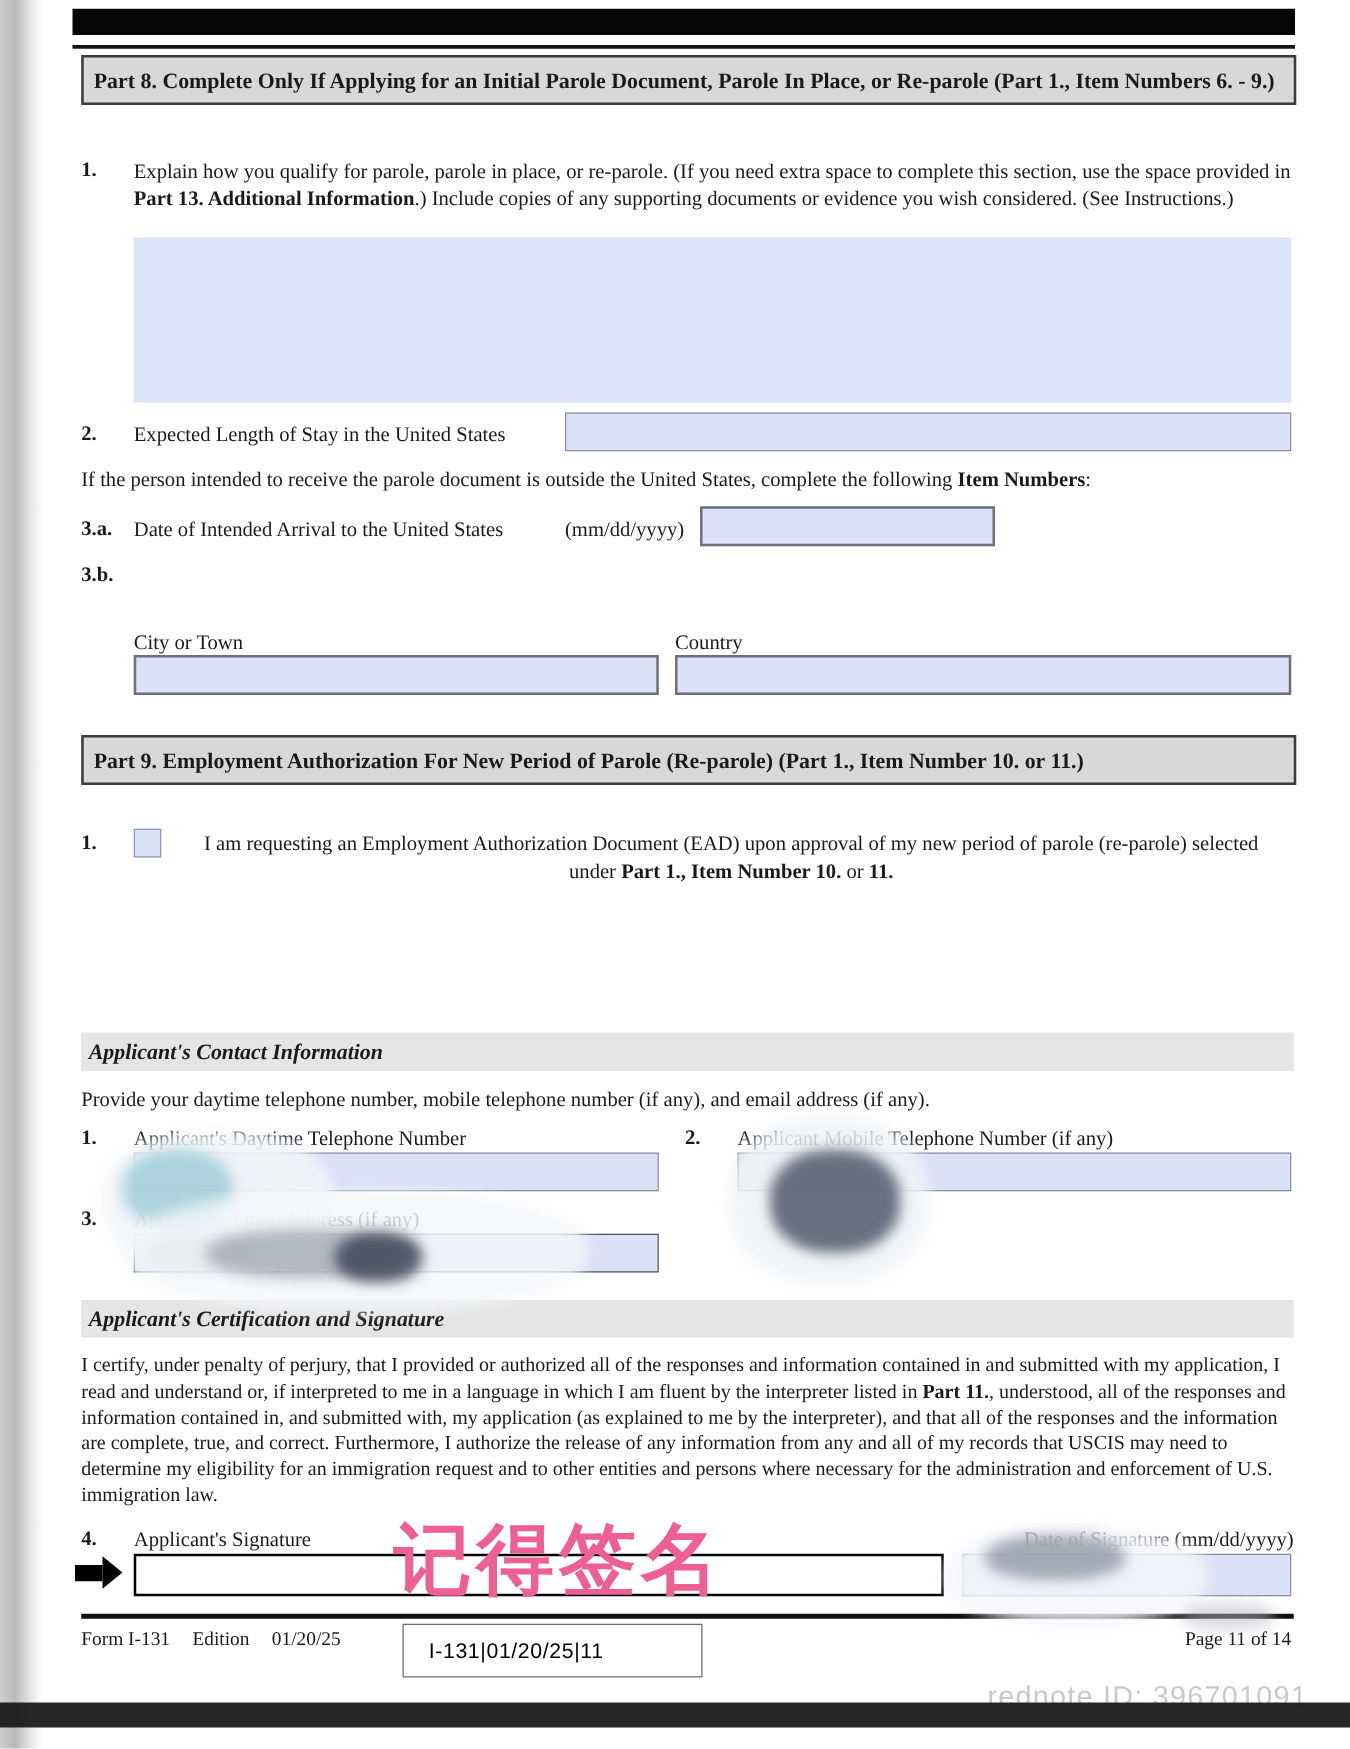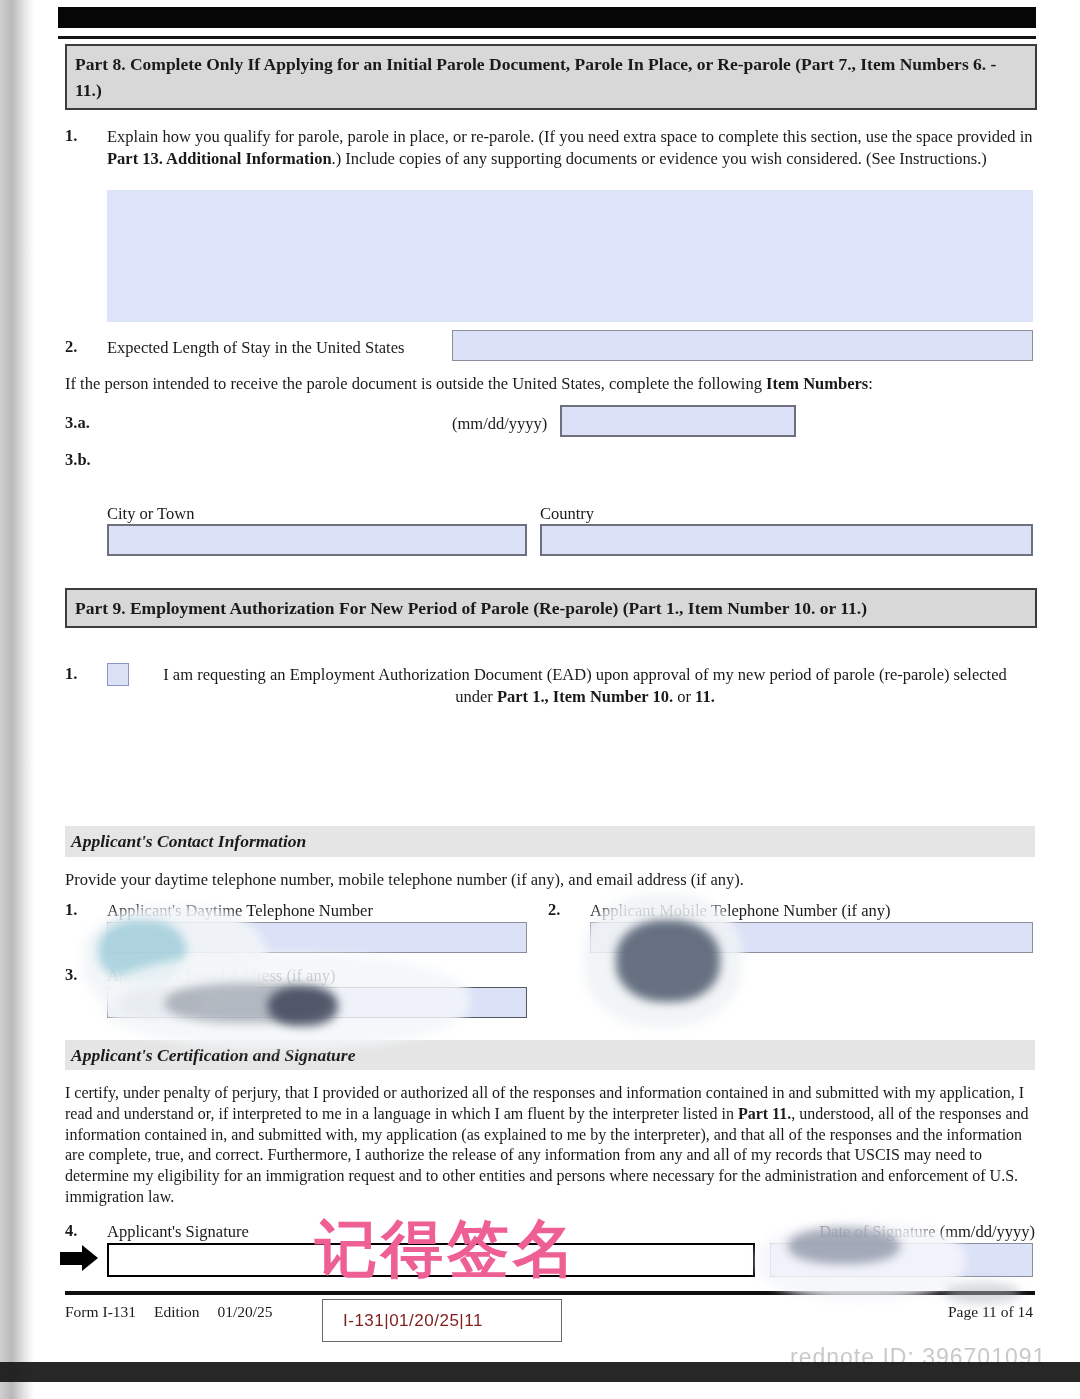--- a/index.html
+++ b/index.html
@@ -33,49 +33,50 @@
     border-top:13px solid transparent;border-bottom:13px solid transparent;z-index:2;}
   
   .overlay-pink{left:315px;top:1212px;width:290px;color:#ee5f93;font-weight:bold;
     font-size:62px;letter-spacing:4px;line-height:74px;z-index:6;
     font-family:"Liberation Sans", sans-serif;}
   
   .footer-line{left:65px;top:1291px;width:970px;height:4px;background:#101010;z-index:2;}
   .footer-text{font-size:15.5px;z-index:2;}
   .footer-codebox{left:322px;top:1299px;width:240px;height:43px;border:1px solid #6a6a6a;
     box-sizing:border-box;z-index:2;display:flex;align-items:center;padding-left:20px;
-    font-family:"Liberation Sans", sans-serif;font-size:17px;letter-spacing:0.5px;color:#7f1d1d;}
+    font-family:"Liberation Sans", sans-serif;font-size:17px;letter-spacing:0.5px;color:#000000;}
   
   .bottombar{left:0;top:1362px;width:1080px;height:20px;background:rgba(26,26,26,0.94);z-index:8;}
   .watermark{left:790px;top:1344px;width:280px;color:#c9c9c9;z-index:7;
     font-family:"Liberation Sans", sans-serif;font-size:23px;letter-spacing:1px;}
   b{font-weight:bold;}
 </style>
 </head>
 <body>
 
 <div id="page">
 
   <div class="abs edge-left"></div>
   <div class="abs topbar"></div>
   <div class="abs topline"></div>
 
-  <div class="abs part-header" style="top:44px;">Part 8. Complete Only If Applying for an Initial Parole Document, Parole In Place, or Re-parole (Part 7., Item Numbers 6. - 11.)</div>
+  <div class="abs part-header" style="top:44px;">Part 8. Complete Only If Applying for an Initial Parole Document, Parole In Place, or Re-parole (Part 1., Item Numbers 6. - 9.)</div>
 
   <div class="abs num" style="left:65px;top:126px;">1.</div>
   <div class="abs lbl" style="left:107px;top:126px;width:928px;"><span>Explain how you qualify for parole, parole in place, or re-parole.  (If you need extra space to complete this section, use the space provided in </span><b>Part 13. Additional Information</b><span>.) Include copies of any supporting documents or evidence you wish considered. (See Instructions.)</span></div>
   <div class="abs textarea" style="left:107px;top:190px;width:926px;height:132px;"></div>
 
   <div class="abs num" style="left:65px;top:337px;">2.</div>
   <div class="abs lbl" style="left:107px;top:337px;">Expected Length of Stay in the United States</div>
   <div class="abs field" style="left:452px;top:330px;width:581px;height:31px;"></div>
 
   <div class="abs lbl" style="left:65px;top:373px;width:970px;"><span>If the person intended to receive the parole document is outside the United States, complete the following </span><b>Item Numbers</b><span>:</span></div>
 
   <div class="abs num" style="left:65px;top:413px;">3.a.</div>
+  <div class="abs lbl" style="left:107px;top:413px;">Date of Intended Arrival to the United States</div>
   <div class="abs lbl" style="left:452px;top:413px;">(mm/dd/yyyy)</div>
   <div class="abs field-thick" style="left:560px;top:405px;width:236px;height:32px;"></div>
 
   <div class="abs num" style="left:65px;top:450px;">3.b.</div>
 
   <div class="abs lbl" style="left:107px;top:503px;">City or Town</div>
   <div class="abs lbl" style="left:540px;top:503px;">Country</div>
   <div class="abs field-thick" style="left:107px;top:524px;width:420px;height:32px;"></div>
   <div class="abs field-thick" style="left:540px;top:524px;width:493px;height:32px;"></div>
 

